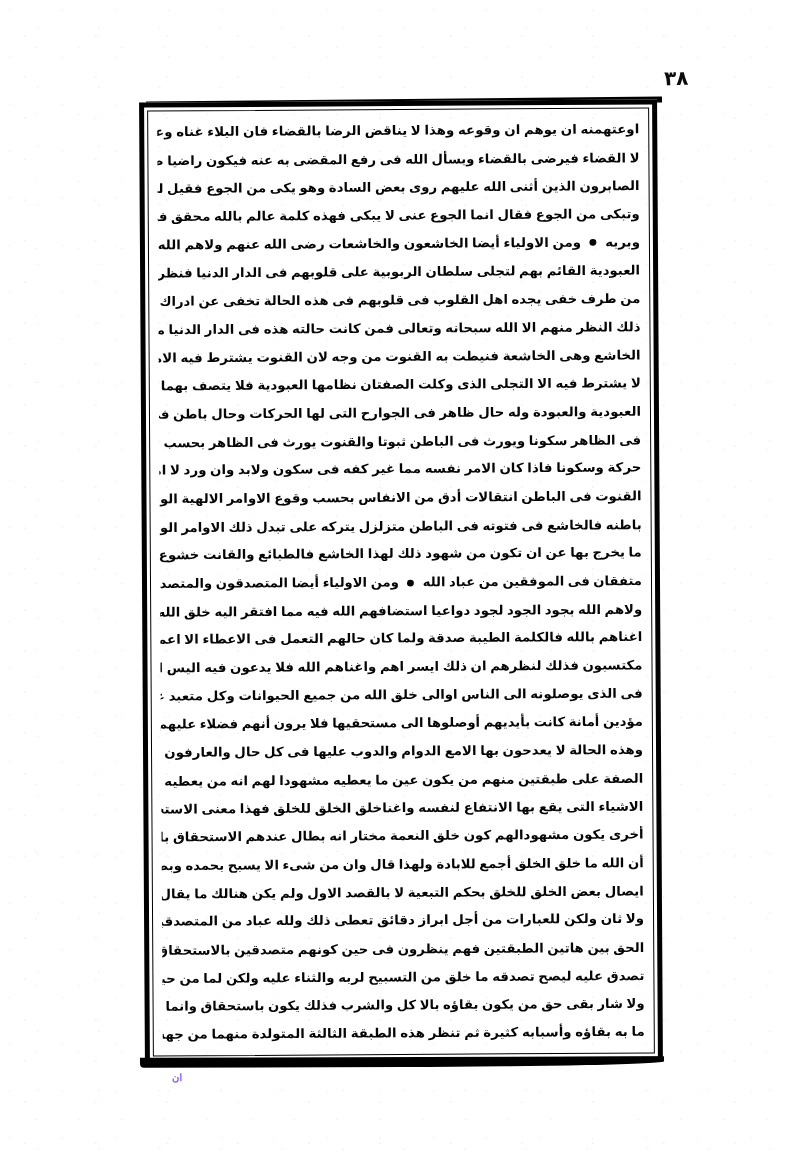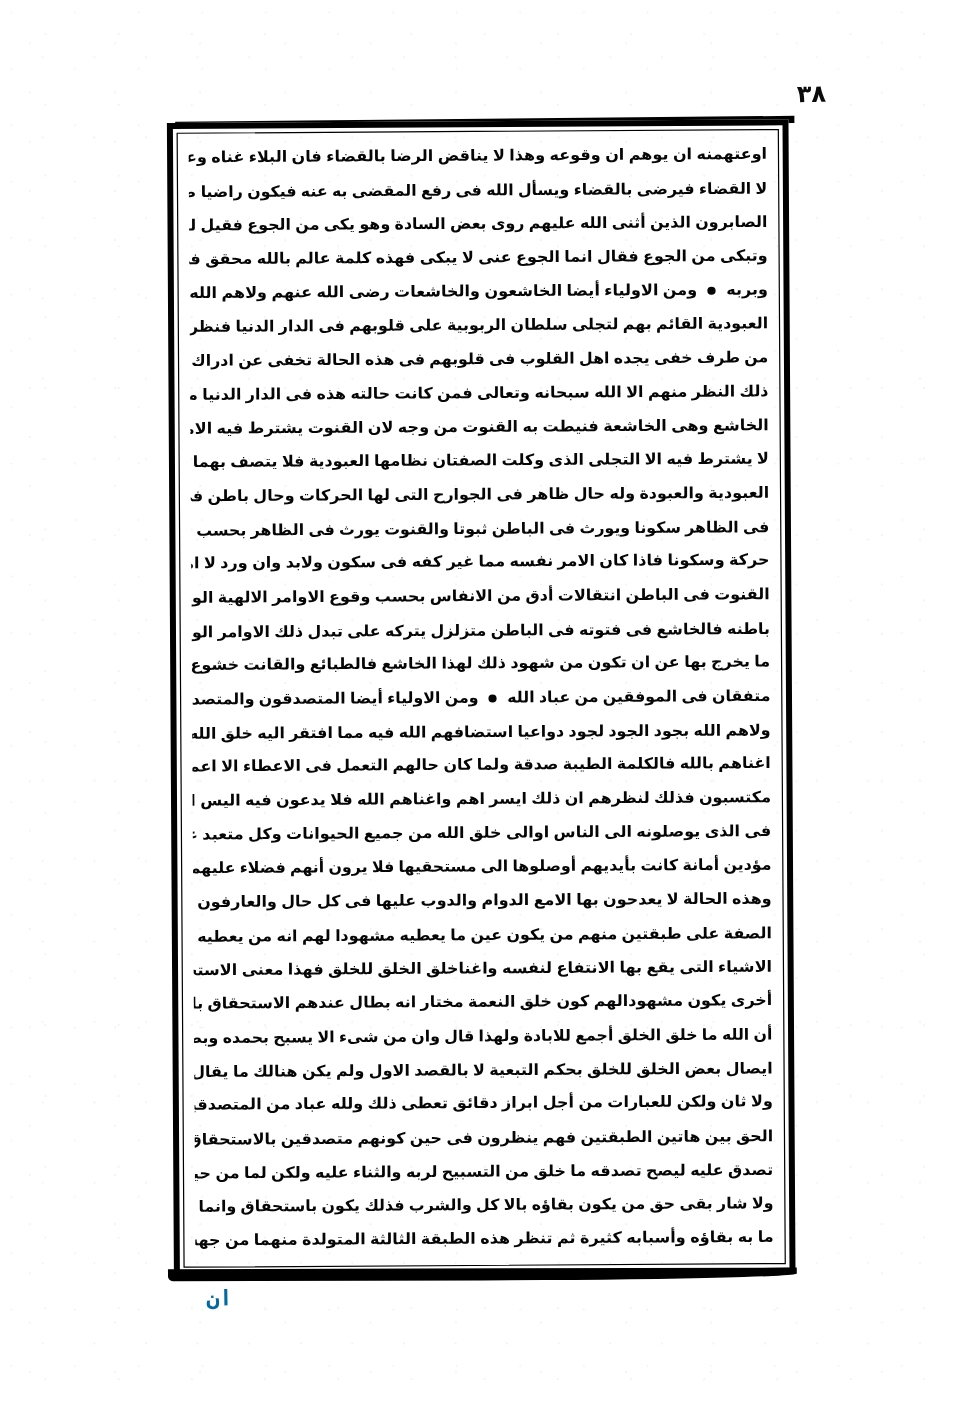--- a/index.html
+++ b/index.html
@@ -126,24 +126,24 @@
     vertical-align: middle;
     margin: 0 5px;
   }
 
   
   #catchword {
     position: absolute;
     left: 172px;
     top: 1072px;
     direction: rtl;
-    font-family: Liberation Mono, monospace;
-    font-size: 18px;
+    font-family: Liberation Sans, sans-serif;
+    font-size: 10px;
     font-weight: 700;
-    color: #0369a1;
+    color: #8b5cf6;
     transform: rotate(-1deg);
   }
 
   
   #scan-grain {
     position: absolute;
     left: 0; top: 0; right: 0; bottom: 0;
     pointer-events: none;
     opacity: 0.05;
     background:

